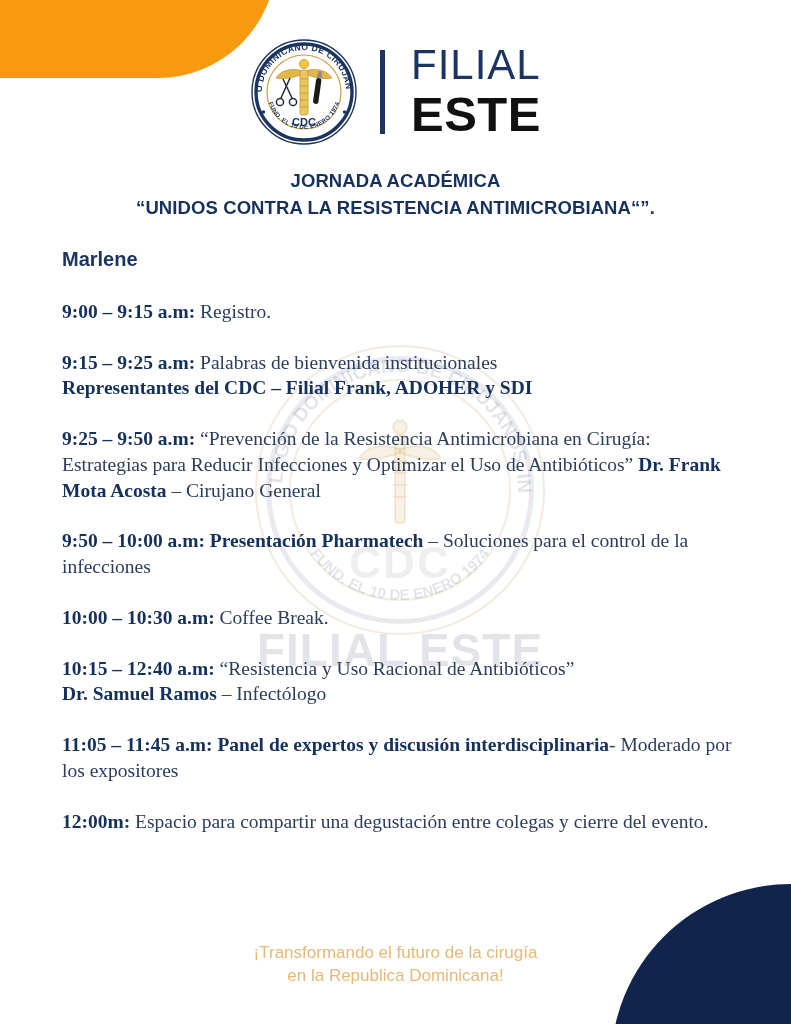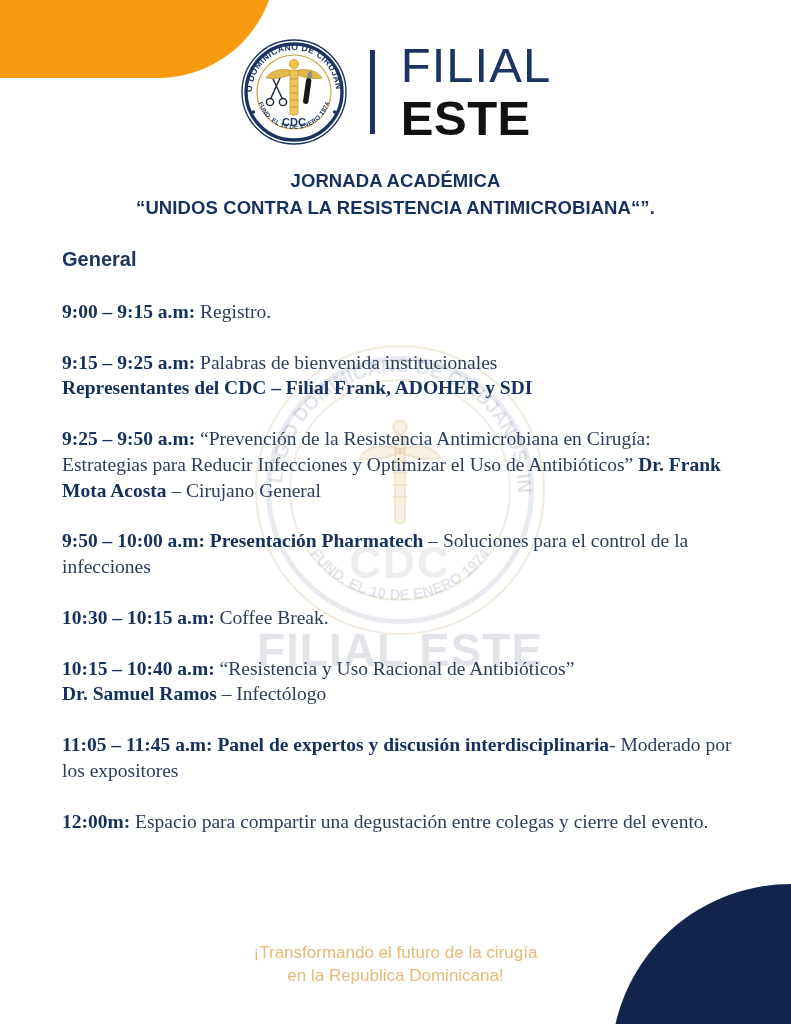--- a/index.html
+++ b/index.html
@@ -143,21 +143,21 @@
     background: #1C3461;
     margin: 0 26px 0 22px;
     flex: 0 0 auto;
   }
   .brand-words {
     flex: 0 0 auto;
     line-height: 1;
   }
   .brand-filial {
     font-family: "Liberation Sans", sans-serif;
-    font-size: 49px;
+    font-size: 42px;
     font-weight: normal;
     letter-spacing: 1px;
     color: #1C3461;
     display: block;
   }
   .brand-este {
     font-family: "Liberation Sans", sans-serif;
     font-size: 49px;
     font-weight: bold;
     letter-spacing: 0.5px;
@@ -323,28 +323,28 @@
       <span class="brand-este">ESTE</span>
     </div>
   </div>
 
   <div class="titles">
     <div class="title-main">JORNADA ACADÉMICA</div>
     <div class="title-sub">“UNIDOS CONTRA LA RESISTENCIA ANTIMICROBIANA“”.</div>
   </div>
 
   <div class="content">
-    <div class="programa-heading">General</div>
+    <div class="programa-heading">Marlene</div>
     <div id="program-list">
         <div class="item"><b>9:00 – 9:15 a.m:</b> Registro.</div>
         <div class="item"><b>9:15 – 9:25 a.m:</b> Palabras de bienvenida institucionales<br><b>Representantes del CDC – Filial Frank, ADOHER y SDI</b></div>
         <div class="item"><b>9:25 – 9:50 a.m:</b>  “Prevención de la Resistencia Antimicrobiana en Cirugía: Estrategias para Reducir Infecciones y Optimizar el Uso de Antibióticos”  <b>Dr. Frank Mota Acosta</b> – Cirujano General</div>
         <div class="item"><b>9:50 – 10:00 a.m: Presentación Pharmatech</b> – Soluciones para el control de la infecciones</div>
-        <div class="item"><b>10:30 – 10:15 a.m:</b> Coffee Break.</div>
-        <div class="item"><b>10:15 – 10:40 a.m:</b>  “Resistencia y Uso Racional de Antibióticos”<br><b>Dr. Samuel Ramos</b> – Infectólogo</div>
+        <div class="item"><b>10:00 – 10:30 a.m:</b> Coffee Break.</div>
+        <div class="item"><b>10:15 – 12:40 a.m:</b>  “Resistencia y Uso Racional de Antibióticos”<br><b>Dr. Samuel Ramos</b> – Infectólogo</div>
         <div class="item"><b>11:05 – 11:45 a.m: Panel de expertos y discusión interdisciplinaria</b>- Moderado por los expositores</div>
         <div class="item"><b>12:00m:</b> Espacio para compartir una degustación entre colegas  y cierre del evento.</div>
       </div>
   </div>
 
   <div class="footer">
     <span>¡Transformando el futuro de la cirugía</span>
     <span>en la Republica Dominicana!</span>
   </div>
 

